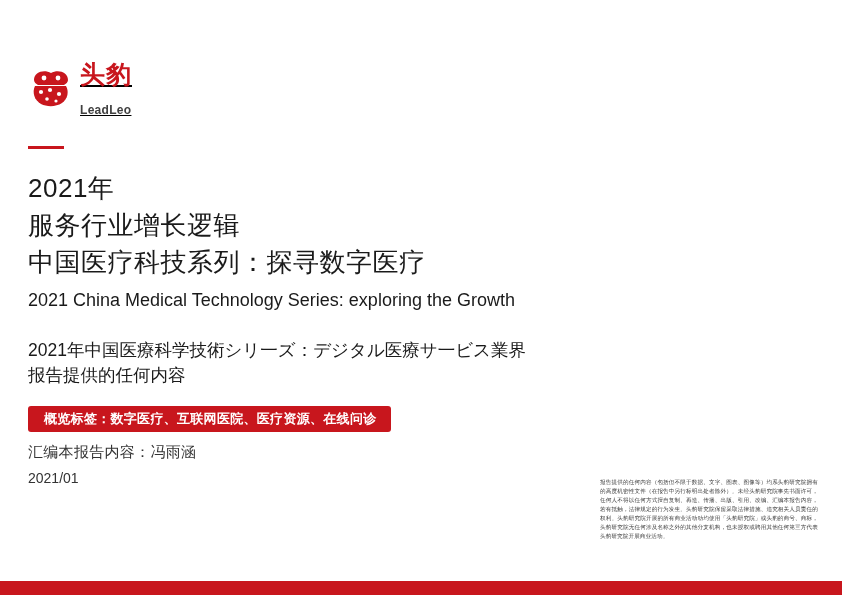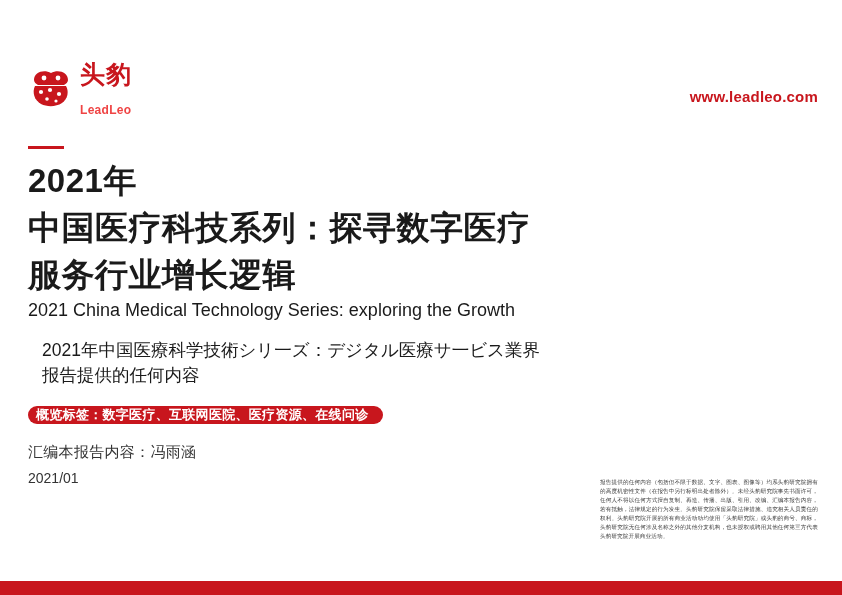--- a/index.html
+++ b/index.html
@@ -40,31 +40,32 @@
   .logo-mark {
     width: 46px;
     height: 46px;
     position: relative;
   }
   .logo-text {
     display: flex;
     flex-direction: column;
     justify-content: center;
     line-height: 1;
+    text-decoration: underline;
   }
   .logo-cn {
     font-size: 25px;
     font-weight: bold;
     color: #c8161d;
     letter-spacing: 1px;
   }
   .logo-en {
     font-size: 12px;
     font-weight: bold;
-    color: #ef4444;
+    color: #404040;
     letter-spacing: 0.3px;
     margin-top: 17px;
   }
   .site-url {
     position: absolute;
     right: 0;
     top: 26px;
     font-size: 15px;
     font-weight: bold;
     color: #c8161d;
@@ -78,67 +79,66 @@
     top: 146px;
     width: 36px;
     height: 3px;
     background: #c8161d;
   }
 
   
   .title-cn {
     position: absolute;
     left: 28px;
-    top: 158px;
+    top: 170px;
     width: 700px;
-    font-size: 33px;
-    font-weight: bold;
+    font-size: 26px;
+    font-weight: normal;
     color: #1a1a1a;
     line-height: 1.42;
     letter-spacing: 0.5px;
   }
   .title-cn div {
     white-space: nowrap;
   }
   .title-en {
     position: absolute;
     left: 28px;
     top: 288px;
     width: 720px;
     font-size: 18px;
     color: #1a1a1a;
     line-height: 1.38;
     font-weight: 400;
-    margin-top: 10px;
   }
   .title-jp {
     position: absolute;
-    left: 42px;
+    left: 28px;
     top: 338px;
     width: 720px;
     font-size: 17.5px;
     color: #1a1a1a;
     line-height: 1.42;
     font-weight: 400;
   }
 
   
   .tag-bar {
     position: absolute;
     left: 28px;
     top: 406px;
-    height: 18px;
+    height: 26px;
     background: #c8161d;
     color: #ffffff;
     font-size: 13px;
     font-weight: bold;
     display: flex;
     align-items: center;
-    padding: 0 14px 0 8px;
-    border-radius: 12px;
+    padding: 0 14px 0 16px;
+    border-radius: 3px;
     letter-spacing: 0.3px;
     white-space: nowrap;
   }
 
   
   .author {
     position: absolute;
     left: 28px;
     top: 443px;
     font-size: 15px;
@@ -196,29 +196,28 @@
             <circle cx="19" cy="33" r="1.8" fill="#ffffff"></circle>
             <circle cx="28" cy="35" r="1.6" fill="#ffffff"></circle>
           </g>
         </svg>
       </div>
       <div class="logo-text">
         <span class="logo-cn">头豹</span>
         <span class="logo-en">LeadLeo</span>
       </div>
     </div>
-    <div class="site-url">www.leadleo.com</div>
   </div>
 
   <div class="red-rule"></div>
 
   <div class="title-cn">
     <div>2021年</div>
+    <div>服务行业增长逻辑</div>
     <div>中国医疗科技系列：探寻数字医疗</div>
-    <div>服务行业增长逻辑</div>
   </div>
 
   <div class="title-en">
     <div>2021 China Medical Technology Series: exploring the Growth</div>
   </div>
 
   <div class="title-jp">
     <div>2021年中国医療科学技術シリ一ズ：デジタル医療サ一ビス業界</div>
     <div>报告提供的任何内容</div>
   </div>

